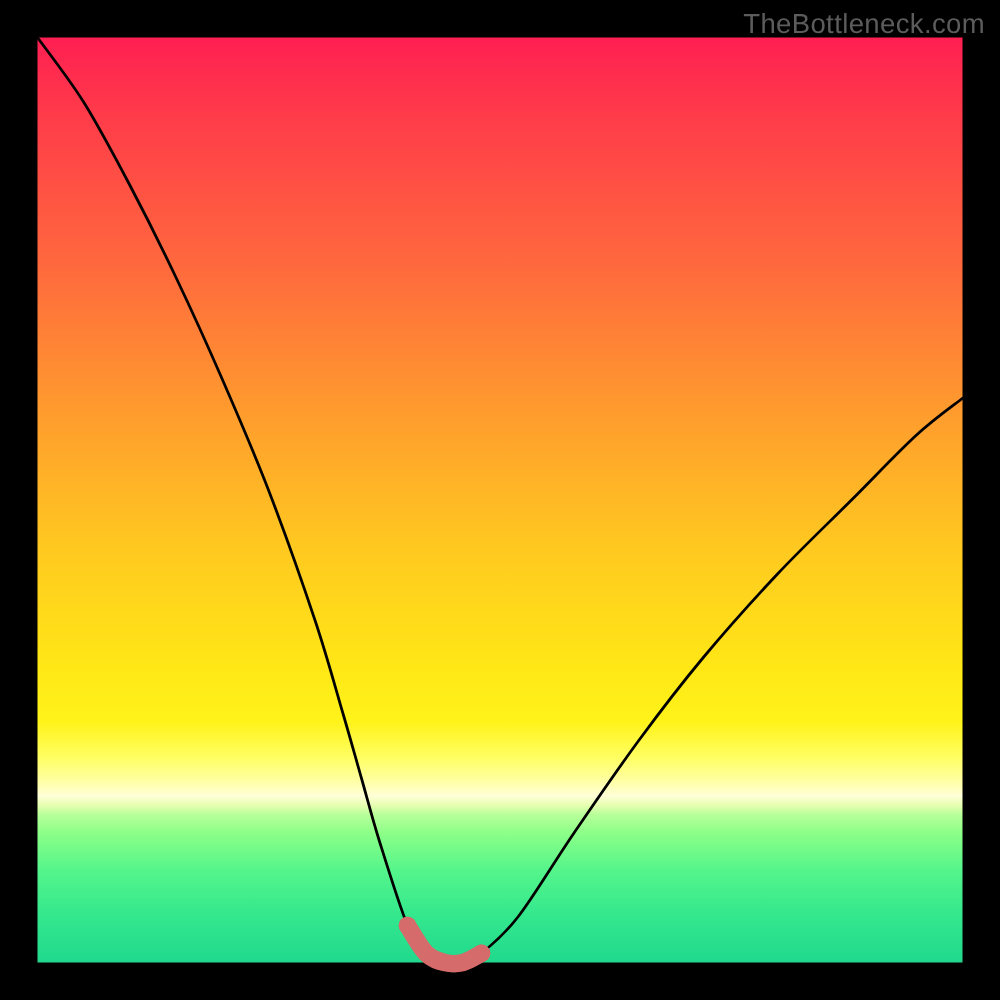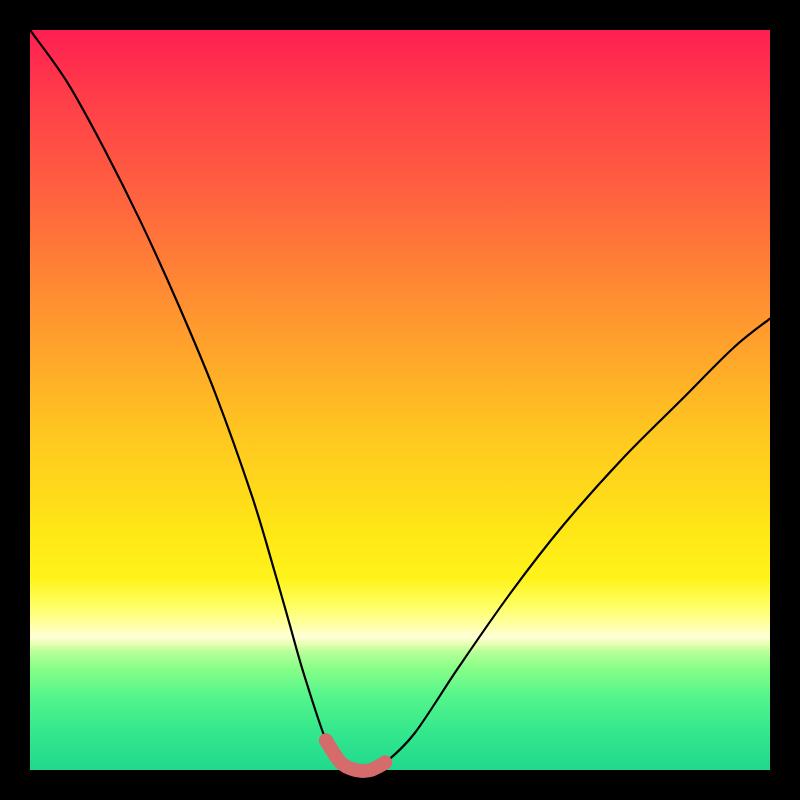--- a/index.html
+++ b/index.html
@@ -60,20 +60,21 @@
     top: 0;
     width: 740px;
     height: 740px;
     overflow: visible;
   }
 </style>
 </head>
 <body>
 
 <div class="frame">
+  <div class="watermark">TheBottleneck.com</div>
   <div class="plot">
     <svg class="curve" viewBox="0 0 740 740">
       <path id="main-curve" fill="none" stroke="#000" stroke-width="2.2" stroke-linecap="round" d="M 0,0 C 6.166666666666667,8.633333333333326 24.666666666666664,32.06666666666662 37,51.799999999999955 C 49.333333333333336,71.53333333333329 61.666666666666664,94.96666666666664 74,118.39999999999998 C 86.33333333333333,141.83333333333331 98.66666666666667,166.49999999999997 111,192.39999999999998 C 123.33333333333333,218.29999999999998 135.66666666666666,245.43333333333334 148,273.8 C 160.33333333333334,302.1666666666667 172.66666666666666,330.5333333333333 185,362.59999999999997 C 197.33333333333334,394.66666666666663 212.13333333333333,436.59999999999997 222,466.2 C 231.86666666666667,495.8 238.03333333333336,519.2333333333333 244.20000000000002,540.2 C 250.36666666666667,561.1666666666667 254.06666666666666,574.7333333333333 259,592 C 263.93333333333334,609.2666666666667 267.6333333333333,624.0666666666666 273.8,643.8 C 279.9666666666667,663.5333333333333 289.8333333333333,695.5999999999999 296,710.4 C 302.1666666666667,725.2 305.8666666666667,727.6666666666667 310.8,732.6 C 315.73333333333335,737.5333333333333 320.6666666666667,738.7666666666667 325.6,740 C 330.53333333333336,741.2333333333333 335.4666666666667,741.2333333333333 340.40000000000003,740 C 345.33333333333337,738.7666666666667 347.8,738.7666666666667 355.2,732.6 C 362.59999999999997,726.4333333333334 372.4666666666667,719.0333333333333 384.8,703 C 397.1333333333333,686.9666666666667 413.16666666666663,659.8333333333333 429.2,636.4 C 445.23333333333335,612.9666666666667 463.73333333333335,585.8333333333333 481,562.4 C 498.26666666666665,538.9666666666667 514.3,518 532.8,495.79999999999995 C 551.3,473.59999999999997 572.2666666666667,450.16666666666663 592,429.2 C 611.7333333333333,408.23333333333335 632.7,388.5 651.2,370 C 669.7,351.5 688.2,331.7666666666667 703,318.20000000000005 C 717.8,304.6333333333334 733.8333333333334,293.53333333333336 740,288.6"></path>
       <path id="valley-curve" fill="none" stroke="#d66b6b" stroke-width="14" stroke-linecap="round" d="M 296,710.4 C 298.4666666666667,714.1 305.8666666666667,727.6666666666667 310.8,732.6 C 315.73333333333335,737.5333333333333 320.6666666666667,738.7666666666667 325.6,740 C 330.53333333333336,741.2333333333333 335.4666666666667,741.2333333333333 340.40000000000003,740 C 345.33333333333337,738.7666666666667 352.73333333333335,733.8333333333334 355.2,732.6"></path>
 
       <circle id="cap-left" r="7" fill="#d66b6b" cx="296" cy="710.4"></circle>
       <circle id="cap-right" r="7" fill="#d66b6b" cx="355.2" cy="732.6"></circle>
     </svg>
   </div>
 </div>

